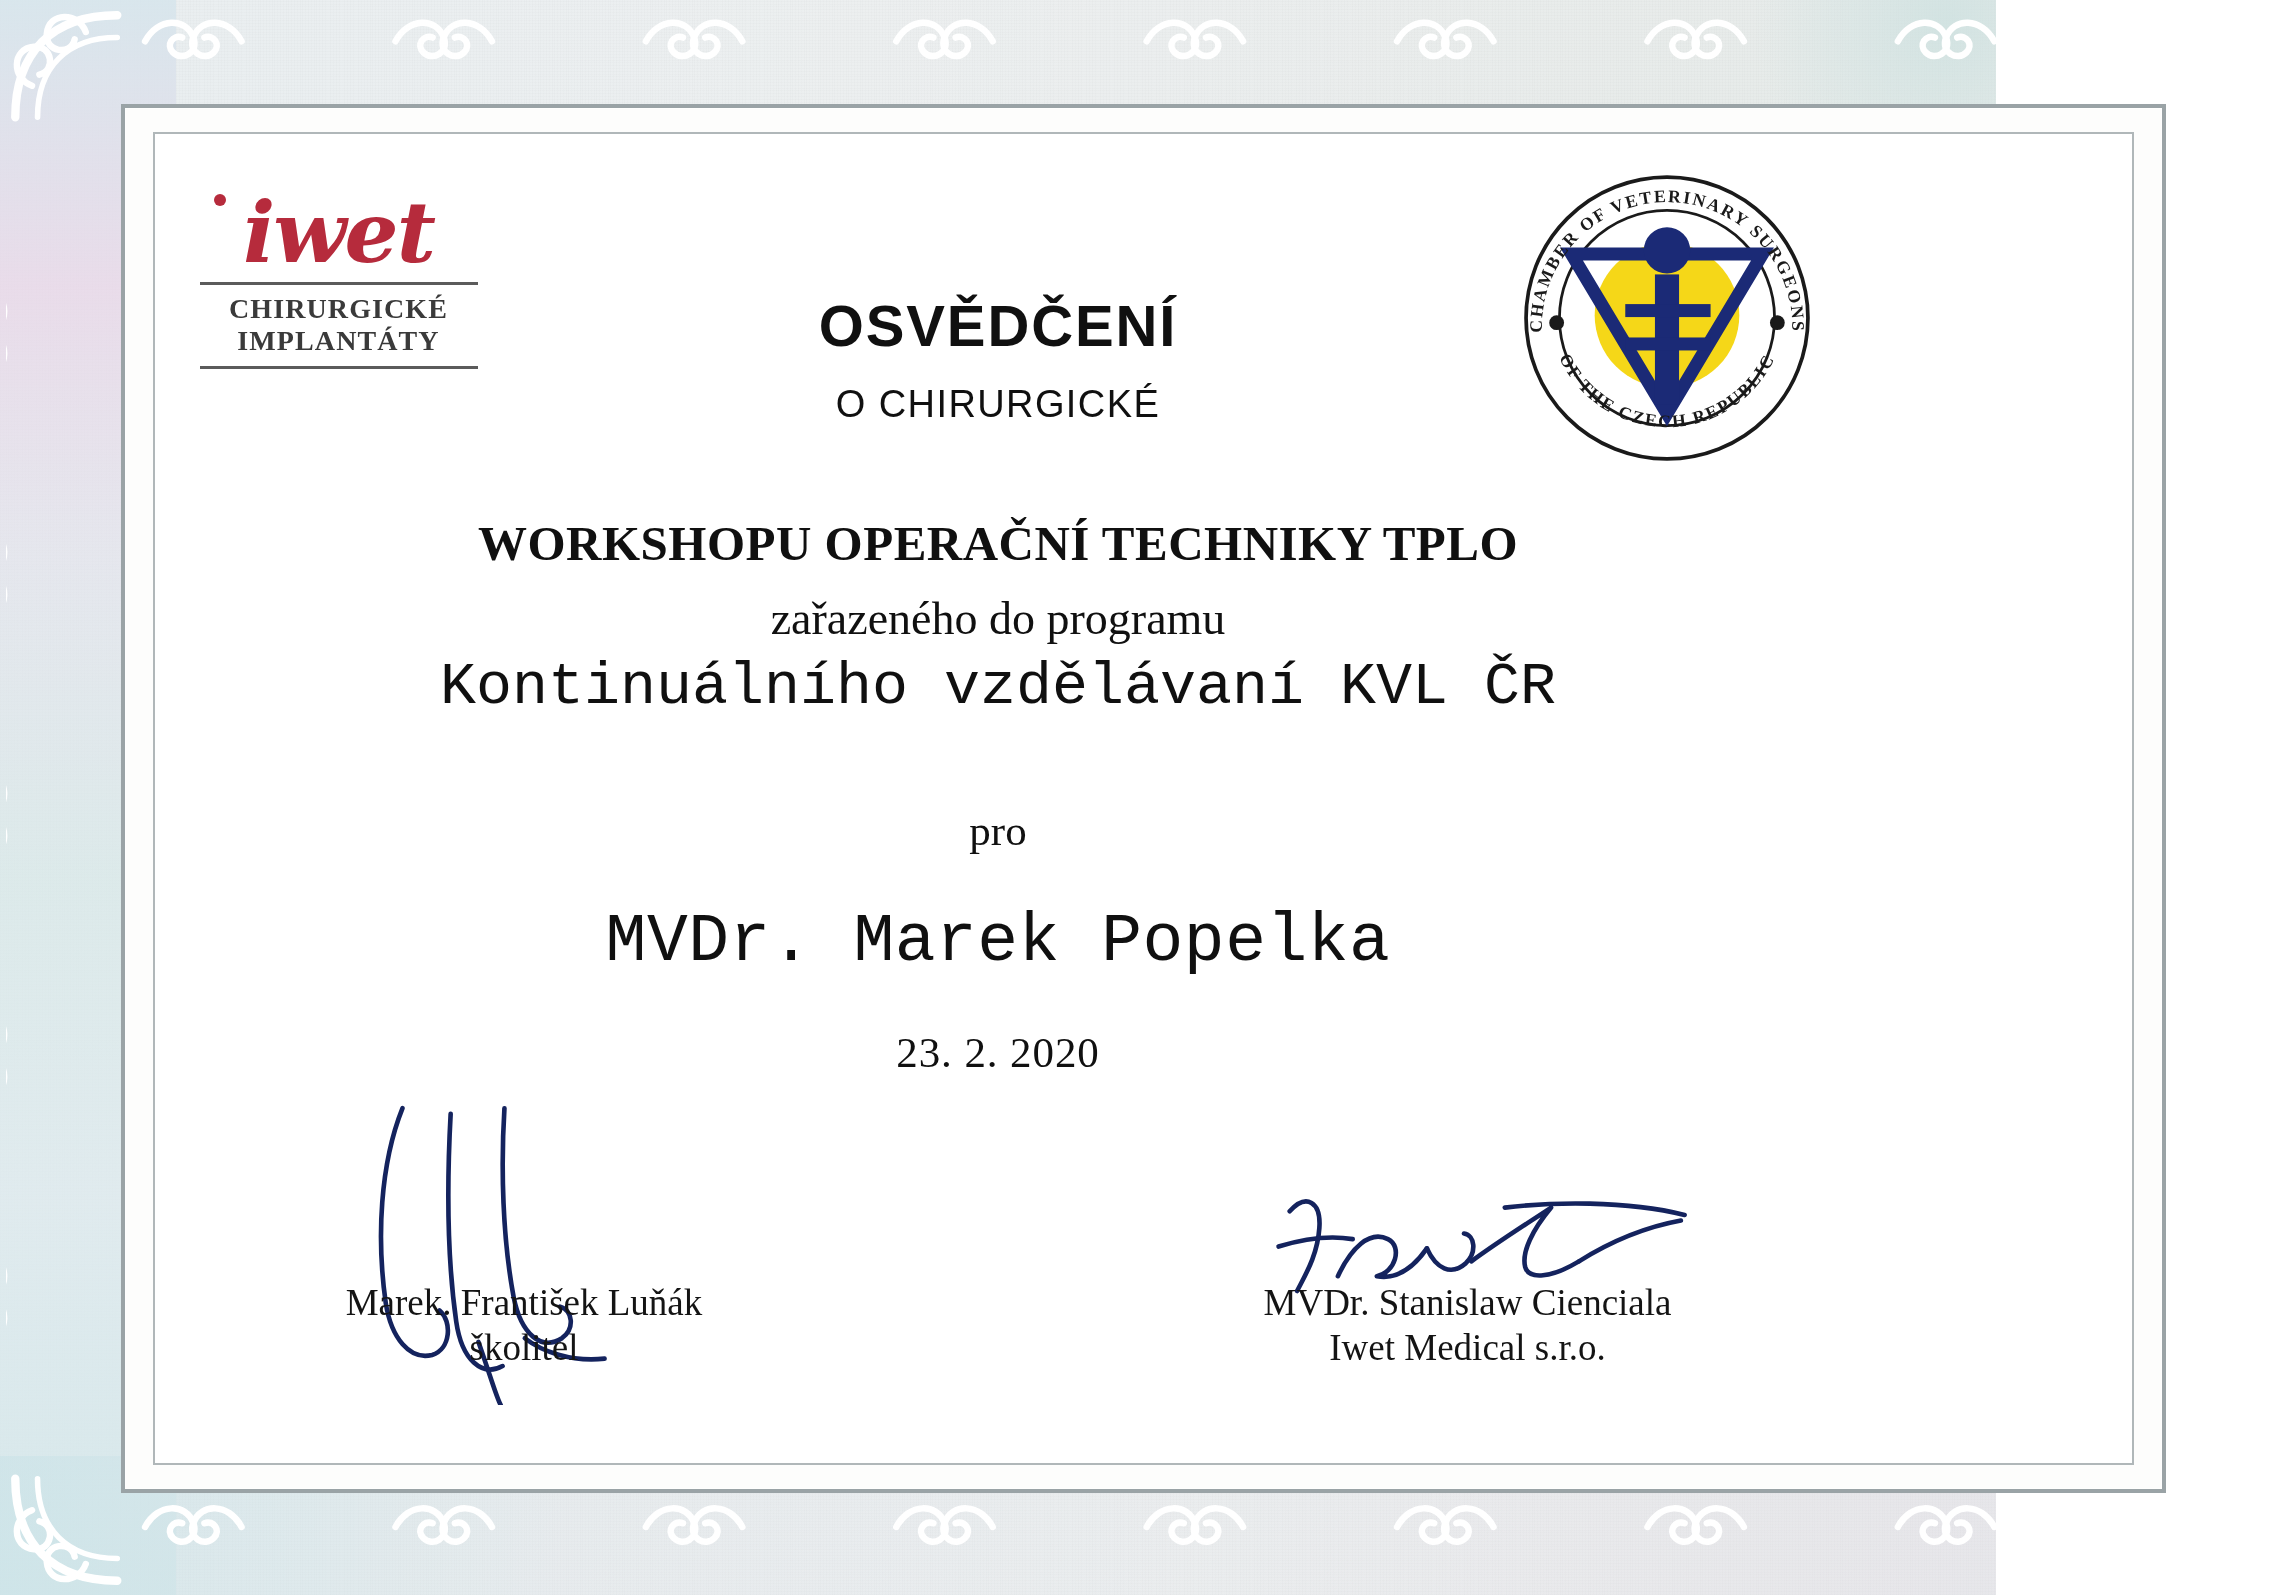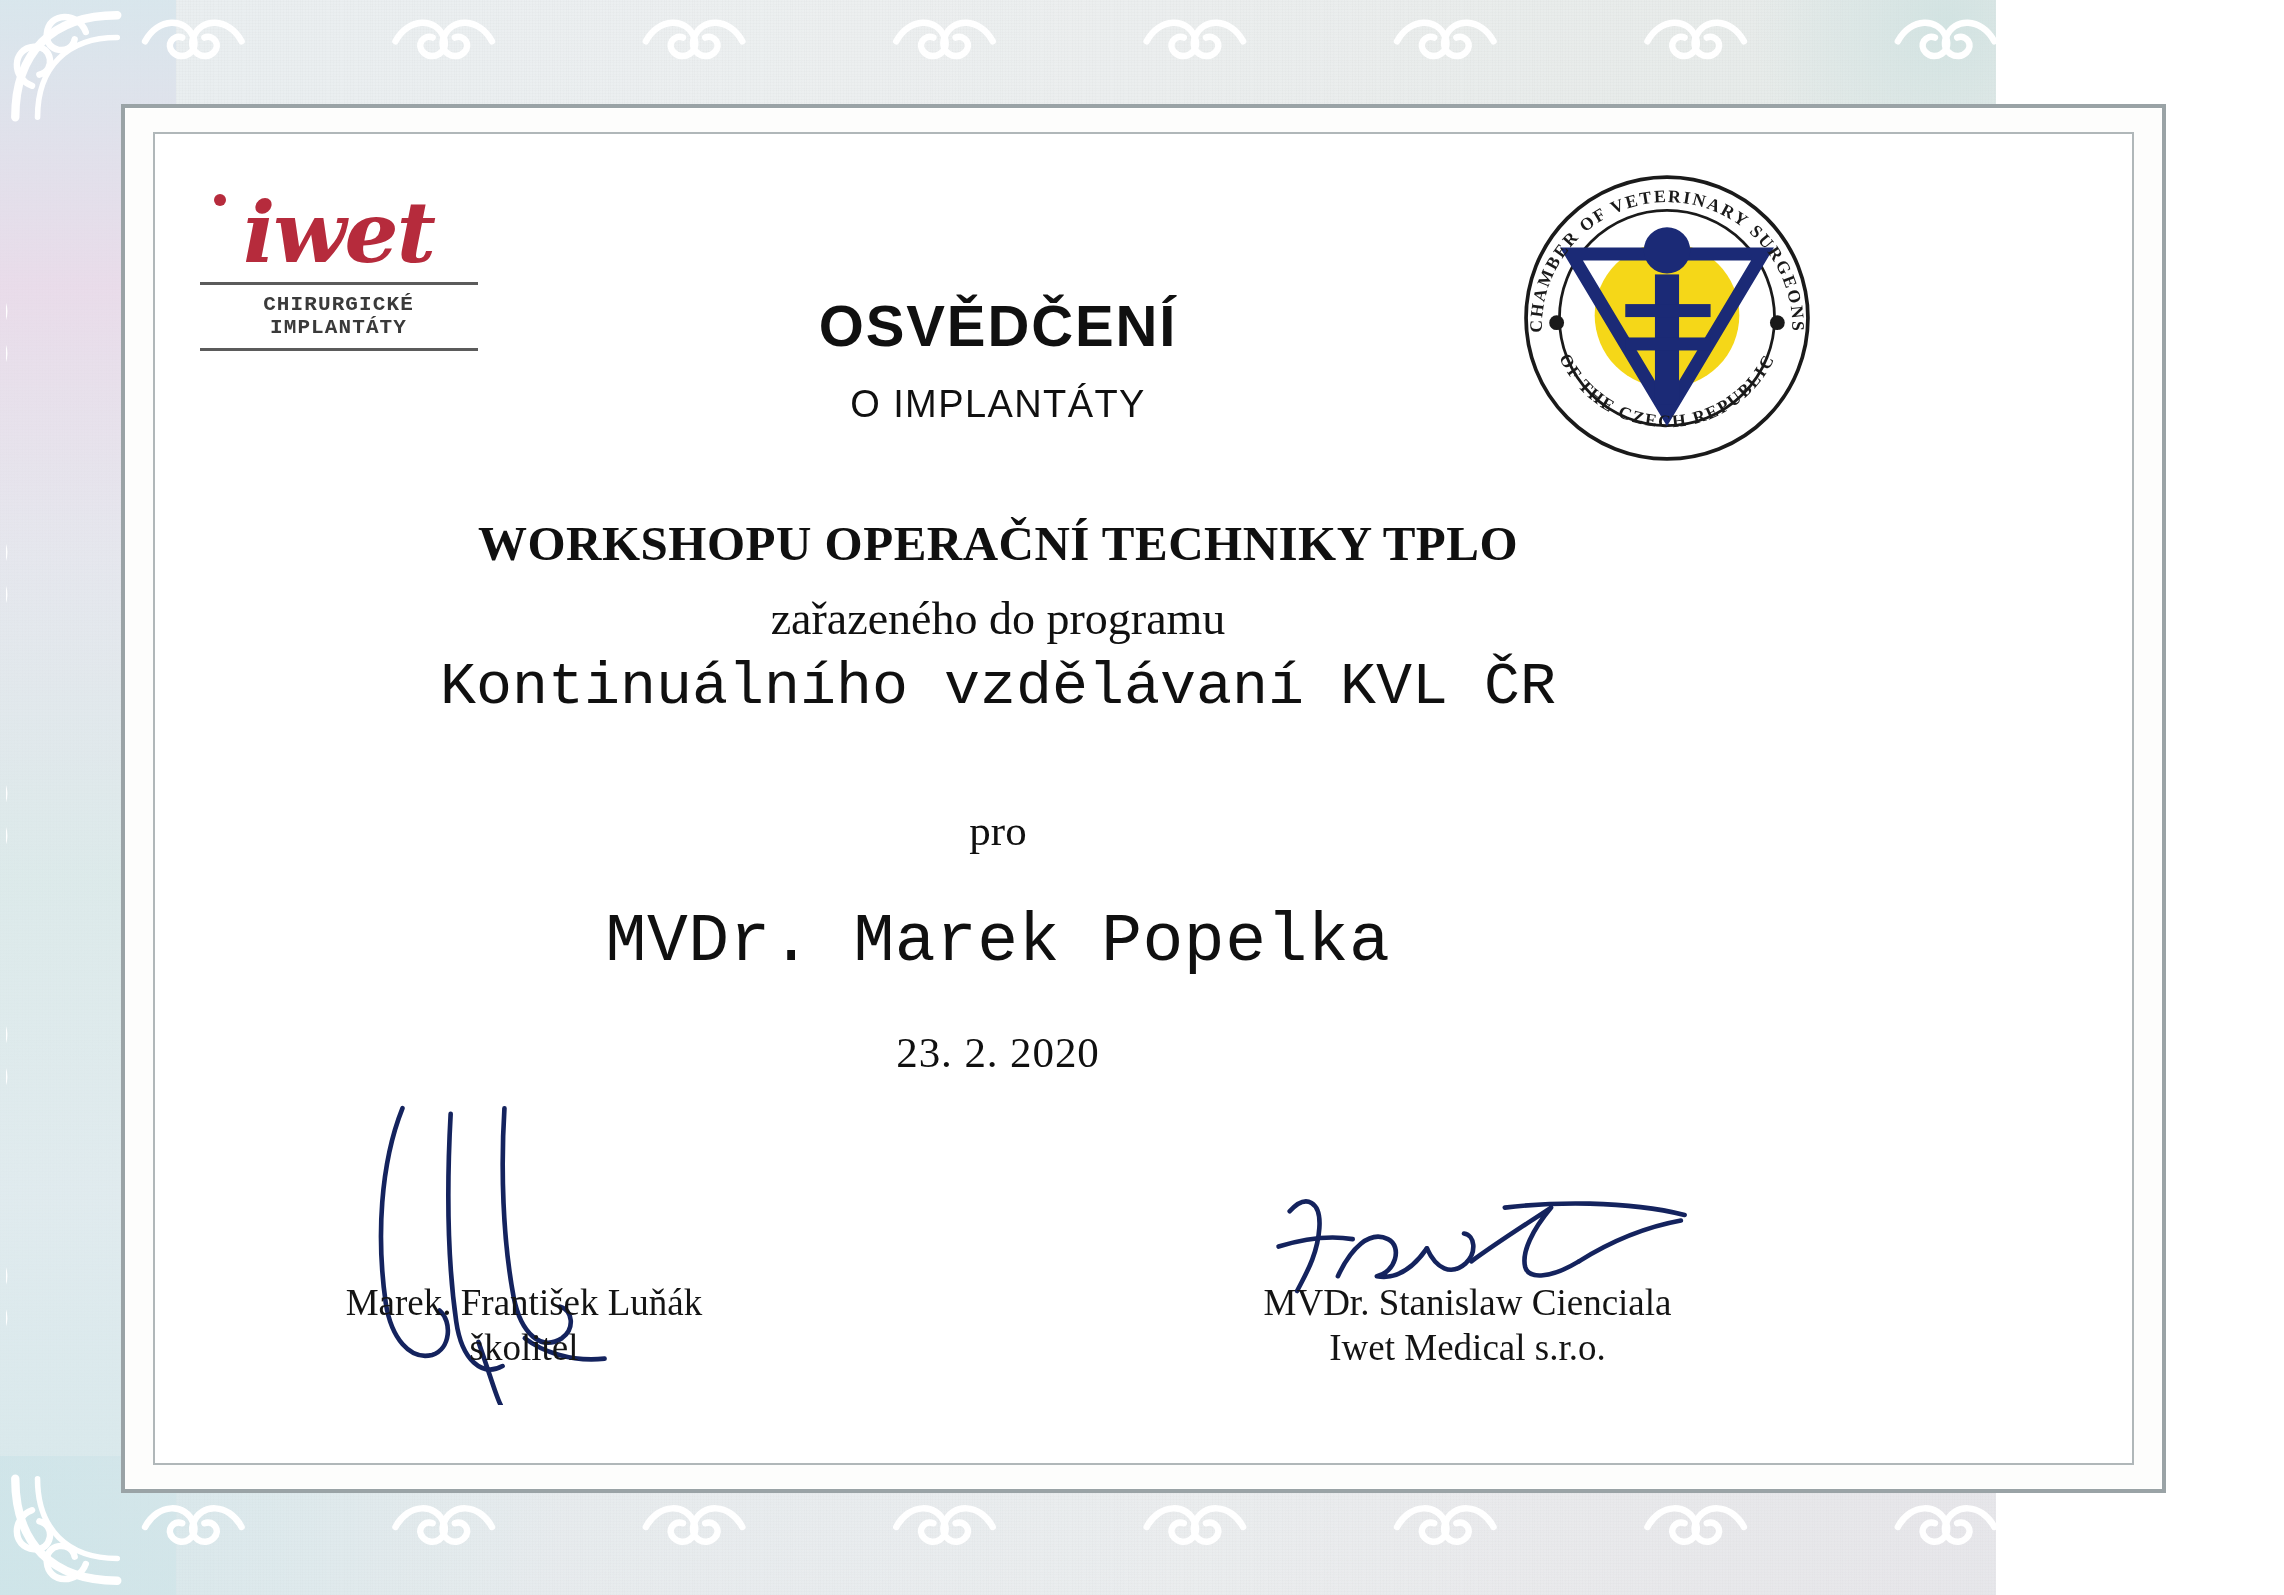--- a/index.html
+++ b/index.html
@@ -132,22 +132,22 @@
     background: #b62b3c;
   }
   .logo-rule {
     margin: 7.4px auto 0;
     width: 278px;
     height: 2.8px;
     background: #5b5b5b;
   }
   .logo-sub {
     margin-top: 8.3px;
-    font-family: Liberation Mono, monospace;
-    font-size: 21px;
+    font-family: Liberation Serif, serif;
+    font-size: 28px;
     font-weight: 700;
     letter-spacing: 1.1px;
     color: #3a3a3a;
   }
   .logo-rule2 {
     margin: 8.3px auto 0;
     width: 278px;
     height: 2.8px;
     background: #5b5b5b;
   }
@@ -374,21 +374,21 @@
         <textPath href="#arcTop" startOffset="50%" text-anchor="middle">CHAMBER OF VETERINARY SURGEONS</textPath>
       </text>
       <text font-family="Liberation Serif, serif" font-size="19" font-weight="700" fill="#1a1a1a" letter-spacing="2.2">
         <textPath href="#arcBottom" startOffset="50%" text-anchor="middle">OF THE CZECH REPUBLIC</textPath>
       </text>
     </svg>
   </div>
 
   <div class="content">
     <div class="t-title">OSVĚDČENÍ</div>
-    <div class="t-sub">O IMPLANTÁTY</div>
+    <div class="t-sub">O CHIRURGICKÉ</div>
     <div class="t-course">WORKSHOPU OPERAČNÍ TECHNIKY TPLO</div>
     <div class="t-line1">zařazeného do programu</div>
     <div class="t-line2">Kontinuálního vzdělávaní KVL ČR</div>
     <div class="t-pro">pro</div>
     <div class="t-name">MVDr. Marek Popelka</div>
     <div class="t-date">23. 2. 2020</div>
   </div>
 
   <div class="sig-ink ink-left">
     <svg width="334" height="306" viewBox="0 0 360 330" aria-hidden="true">

